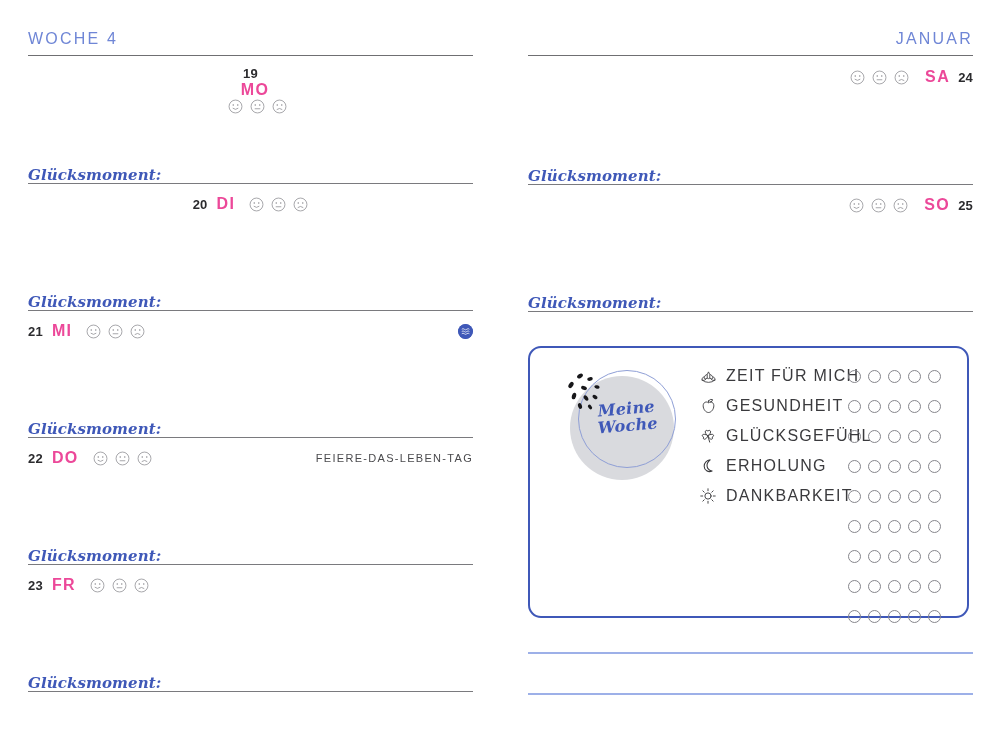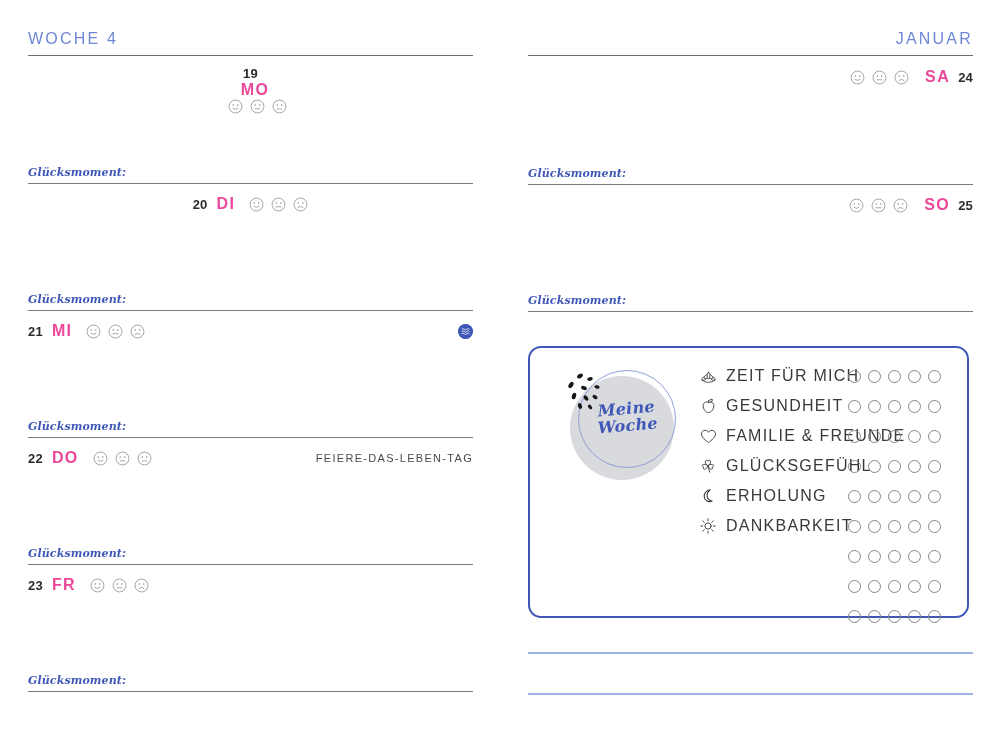--- a/index.html
+++ b/index.html
@@ -71,21 +71,21 @@
   .moon-circle{
     width:15px;height:15px;border-radius:50%;
     background:#3f58b8;display:block;
   }
 
   
   .gm{
     position:absolute;left:0;
     font-family:"DejaVu Serif",serif;
     font-style:italic;font-weight:bold;
-    font-size:11px;color:#3f58b8;
+    font-size:15px;color:#3f58b8;
     letter-spacing:0.1px;
     white-space:nowrap;
     text-align:center;
   }
 
   
   .mw-box{
     position:absolute;left:0;top:346px;
     width:441px;height:272px;
     border:2.2px solid #3f58b8;
@@ -413,28 +413,20 @@
                 <g fill="none" stroke="#3a3a3d" stroke-width="1.1" stroke-linejoin="round">
                   <path d="M9 5.6 C6.4 3.6 2.6 5 2.6 9.2 C2.6 13.2 5.6 17.3 9 17.3 C12.4 17.3 15.4 13.2 15.4 9.2 C15.4 5 11.6 3.6 9 5.6z"></path>
                   <path d="M9 5.4 L9 2.6"></path>
                   <path d="M9.2 3.2 q2.6 -2.5 4.6 -1.4 q0.3 2.4 -3.1 3.2"></path>
                 </g>
               </svg>
           </span>
           <span class="cat-label">GESUNDHEIT</span>
         </div>
 
-        <div class="cat-row">
-          <span class="cat-ico">
-            <svg width="17" height="15" viewBox="0 0 20 18">
-                <path d="M10 16.2 C10 16.2 1.6 11 1.6 6.1 C1.6 3.3 3.6 1.5 5.9 1.5 C7.6 1.5 9.1 2.5 10 4 C10.9 2.5 12.4 1.5 14.1 1.5 C16.4 1.5 18.4 3.3 18.4 6.1 C18.4 11 10 16.2 10 16.2z" fill="none" stroke="#3a3a3d" stroke-width="1.1" stroke-linejoin="round"></path>
-              </svg>
-          </span>
-          <span class="cat-label">FAMILIE &amp; FREUNDE</span>
-        </div>
 
 
         <div class="cat-row">
           <span class="cat-ico">
             <svg width="16" height="16" viewBox="0 0 19 19">
                 <g fill="none" stroke="#3a3a3d" stroke-width="1.1" stroke-linejoin="round">
                   <path d="M9.4 9.2 C9.4 9.2 6.2 7 6.2 4.6 C6.2 3 7.6 2 9.4 3.6 C11.2 2 12.6 3 12.6 4.6 C12.6 7 9.4 9.2 9.4 9.2z"></path>
                   <path d="M9.4 9.2 C9.4 9.2 12.6 6.9 15 7.6 C16.5 8.1 16.7 9.8 14.5 10.8 C15.5 12.9 14.1 13.8 12.7 13.2 C10.5 12.3 9.4 9.2 9.4 9.2z"></path>
                   <path d="M9.4 9.2 C9.4 9.2 6.2 6.9 3.8 7.6 C2.3 8.1 2.1 9.8 4.3 10.8 C3.3 12.9 4.7 13.8 6.1 13.2 C8.3 12.3 9.4 9.2 9.4 9.2z"></path>
                   <path d="M9.4 9.4 L11.6 17.2"></path>

